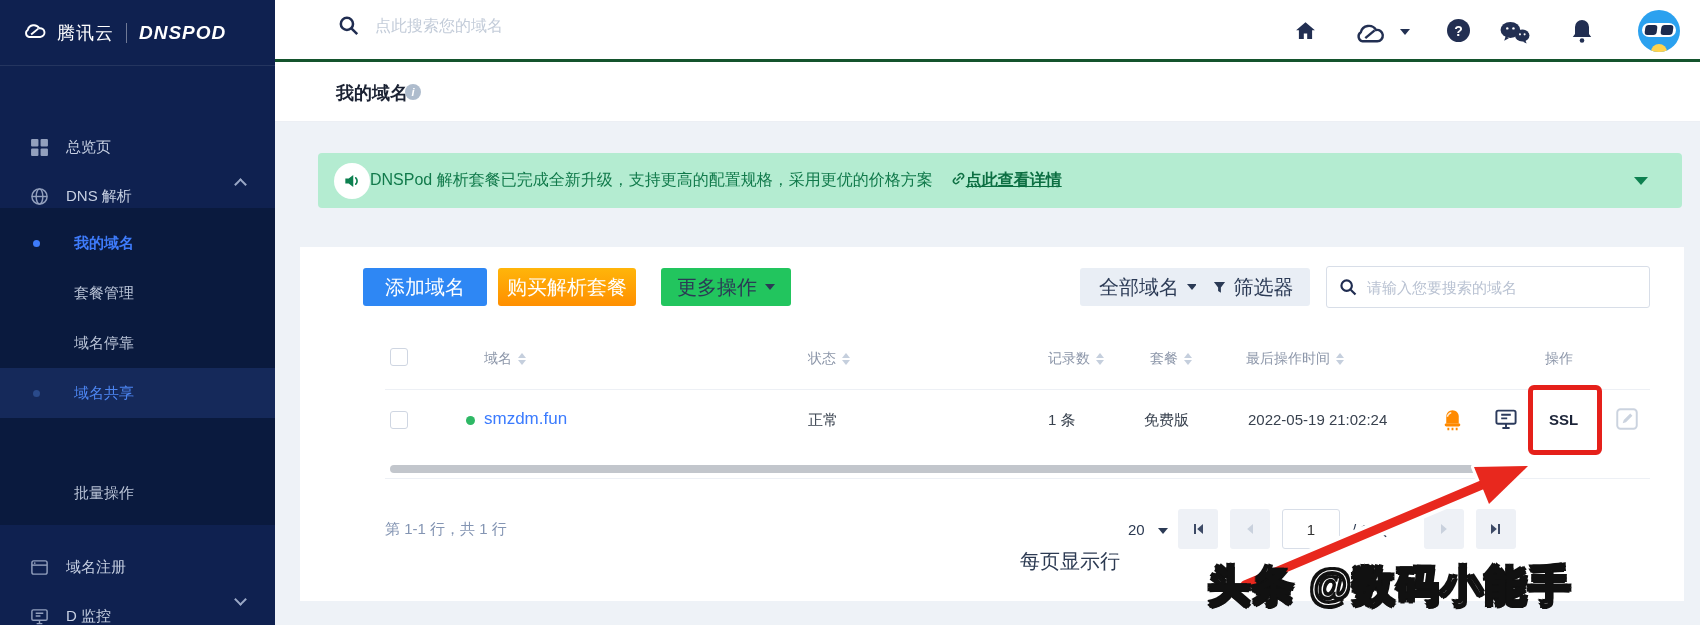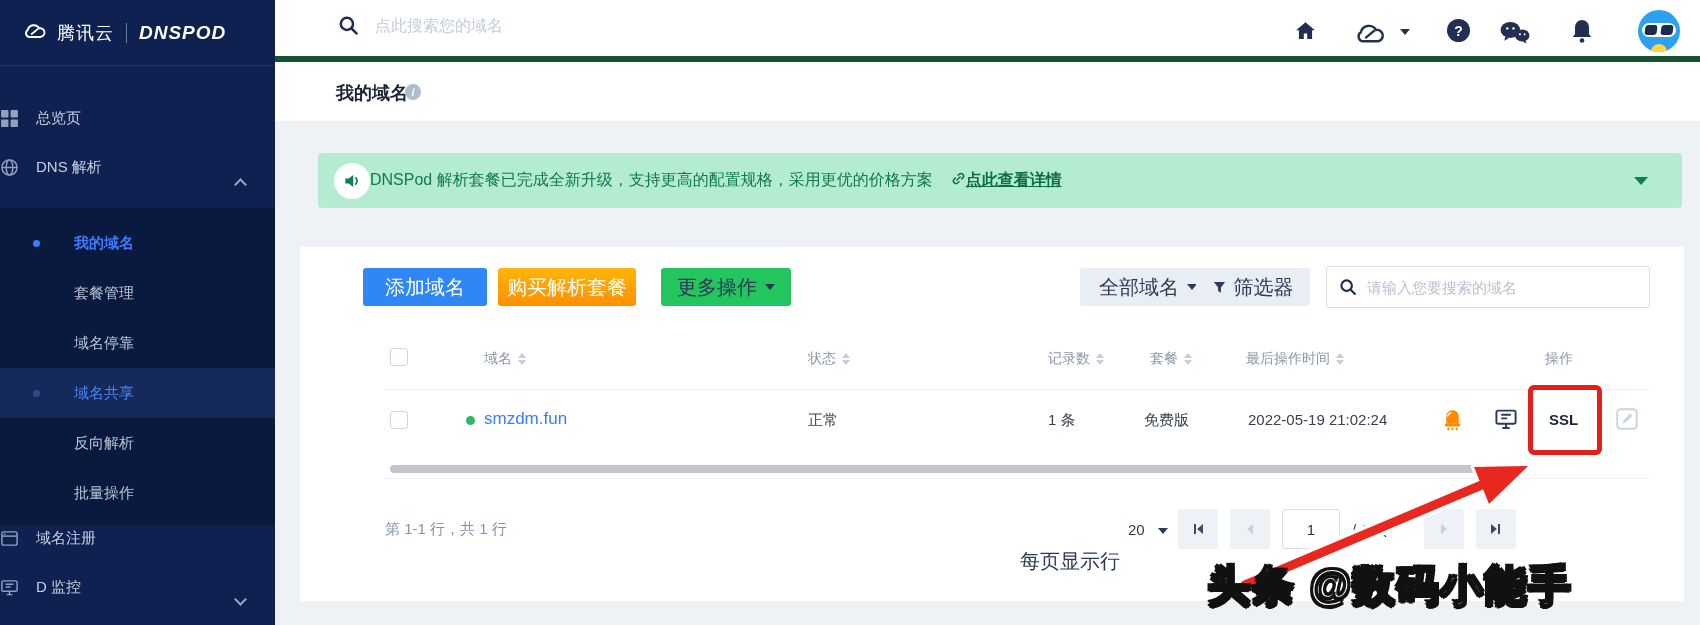--- a/index.html
+++ b/index.html
@@ -6,35 +6,35 @@
   html,body{background:#dde2ea}
   body{font-family:"Liberation Sans","DejaVu Sans",sans-serif}
   #app{position:relative;width:1700px;height:625px;background:#eef2f7;overflow:hidden}
 
   
   .sidebar{position:absolute;left:0;top:0;width:275px;height:625px;background:#0f2150;z-index:2}
   .logo{position:absolute;left:0;top:0;width:275px;height:66px;display:flex;align-items:center;padding-left:22px;border-bottom:1px solid rgba(255,255,255,.09)}
   .brand-cn{color:#fff;font-size:18px;margin-left:8px;letter-spacing:1px}
   .logo-sep{width:1px;height:20px;background:rgba(255,255,255,.4);margin:0 12px}
   .dnspod{color:#fff;font-size:19px;font-weight:bold;font-style:italic;letter-spacing:1px}
-  .nav-item{position:absolute;left:0;width:275px;height:48px;display:flex;align-items:flex-start;font-size:15px;color:#c7d0e2;cursor:pointer}
+  .nav-item{position:absolute;left:0;width:275px;height:48px;display:flex;align-items:flex-end;padding-left:30px;font-size:15px;color:#c7d0e2;cursor:pointer}
   .nicon{width:19px;height:19px;margin-right:17px;color:#93a0bd;flex:0 0 auto}
   .chev{width:9px;height:9px;border-left:2px solid #9aa8c6;border-top:2px solid #9aa8c6;position:absolute;right:30px}
   .chev.up{transform:rotate(45deg);top:22px}
   .chev.down{transform:rotate(225deg);top:17px}
   .submenu{position:absolute;top:208px;left:0;width:275px;height:317px;background:#0a1a3e}
   .sub-item{position:absolute;left:0;width:275px;height:50px;line-height:50px;padding-left:74px;font-size:15px;color:#b9c3d6;cursor:pointer}
   .sub-item .dot{position:absolute;left:33px;top:22px;width:7px;height:7px;border-radius:50%}
   .sub-item.active{color:#3e7bfa;font-weight:bold}
   .sub-item.active .dot{background:#3e7bfa}
   .sub-item.hovered{background:#15295a;color:#4d86f2}
   .sub-item.hovered .dot{background:#2a4a8a}
 
   
-  .topbar{position:absolute;left:275px;top:0;width:1425px;height:62px;background:#fff;border-bottom:6px solid #14532d}
+  .topbar{position:absolute;left:275px;top:0;width:1425px;height:62px;background:#fff;border-bottom:3px solid #14532d}
   .tb-search{position:absolute;left:63px;top:15px;display:flex;align-items:center}
   .tb-search .micon{color:#1f2c50;width:21px;height:21px}
   .tb-search input{border:none;outline:none;font-size:16px;margin-left:16px;width:380px;color:#333;background:transparent}
   .tb-search input::placeholder{color:#c3ccd9}
   .tbicon{position:absolute;top:19px;color:#222f52;cursor:pointer}
   .caret{width:0;height:0;border-left:5px solid transparent;border-right:5px solid transparent;border-top:6px solid #223052}
   .helpc{width:23px;height:23px;border-radius:50%;background:#222f52;color:#fff;font-weight:bold;font-size:14px;display:flex;align-items:center;justify-content:center}
   .avatar{position:absolute;left:1363px;top:10px;width:42px;height:42px;border-radius:50%;background:#2ba1ef;overflow:hidden;cursor:pointer}
   .goggle{position:absolute;left:4px;top:13px;width:34px;height:14px;background:#fff;border-radius:7px}
   .lens{position:absolute;top:15px;width:12px;height:10px;background:#1d2b4e;border-radius:3px;transform:skewX(-8deg)}
@@ -149,23 +149,20 @@
       <div class="sub-item" style="top:60px">
         <span>套餐管理</span>
       </div>
       <div class="sub-item" style="top:110px">
         <span>域名停靠</span>
       </div>
       <div class="sub-item hovered" style="top:160px">
         <span class="dot"></span>
         <span>域名共享</span>
       </div>
-      <div class="sub-item" style="top:210px">
-        <span>反向解析</span>
-      </div>
       <div class="sub-item" style="top:260px">
         <span>批量操作</span>
       </div>
     </div>
 
     <div class="nav-item" style="top:529px">
       <span class="nicon">
         <svg viewBox="0 0 20 20" fill="none" stroke="currentColor" stroke-width="1.5" width="19" height="19">
           <rect x="2" y="3" width="16" height="14" rx="2"></rect>
             <path d="M2 7.5h16"></path>

